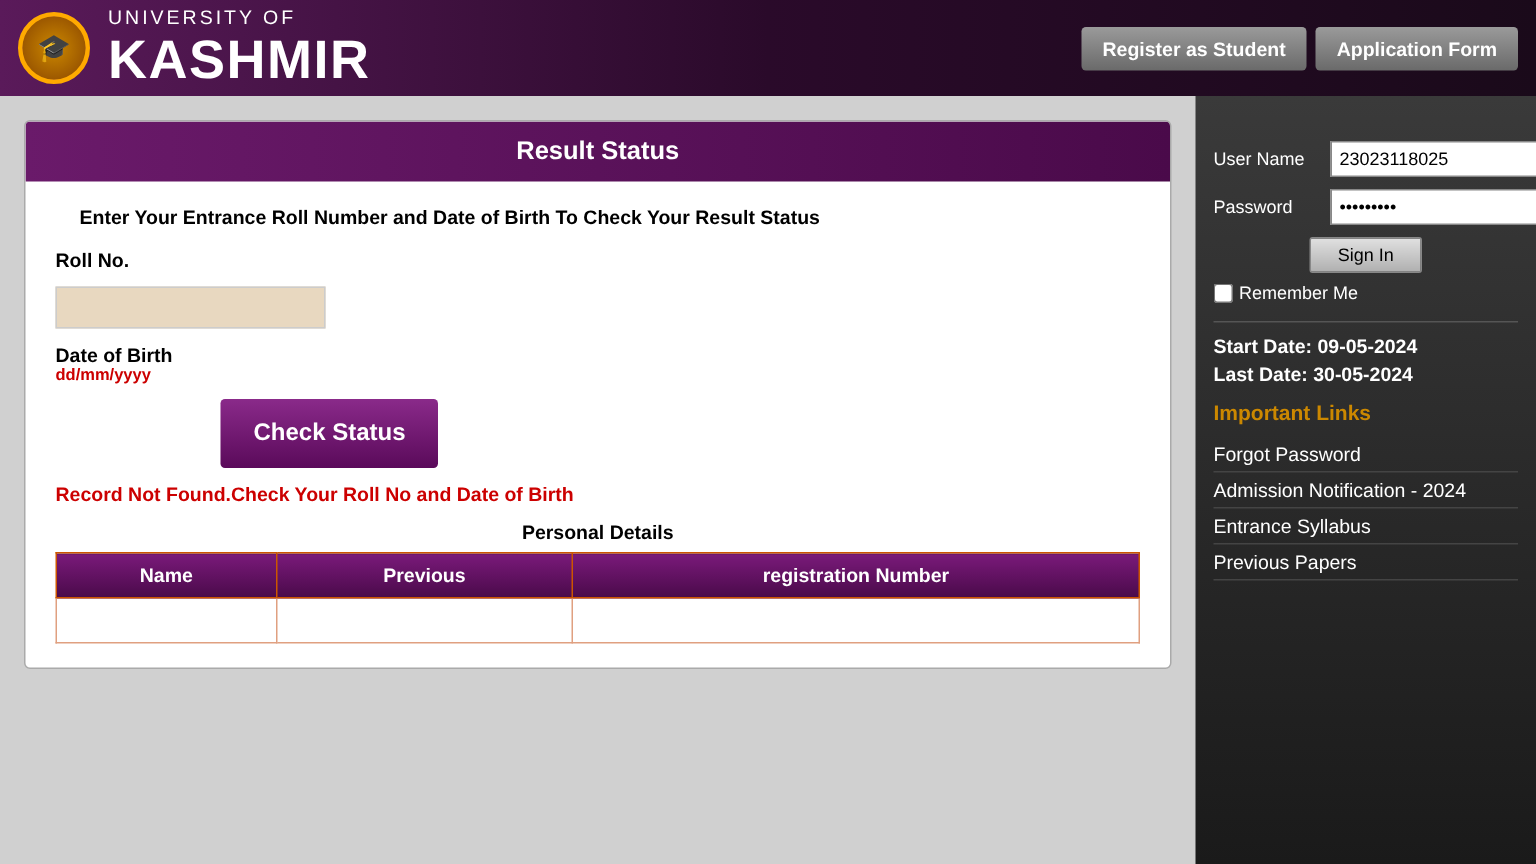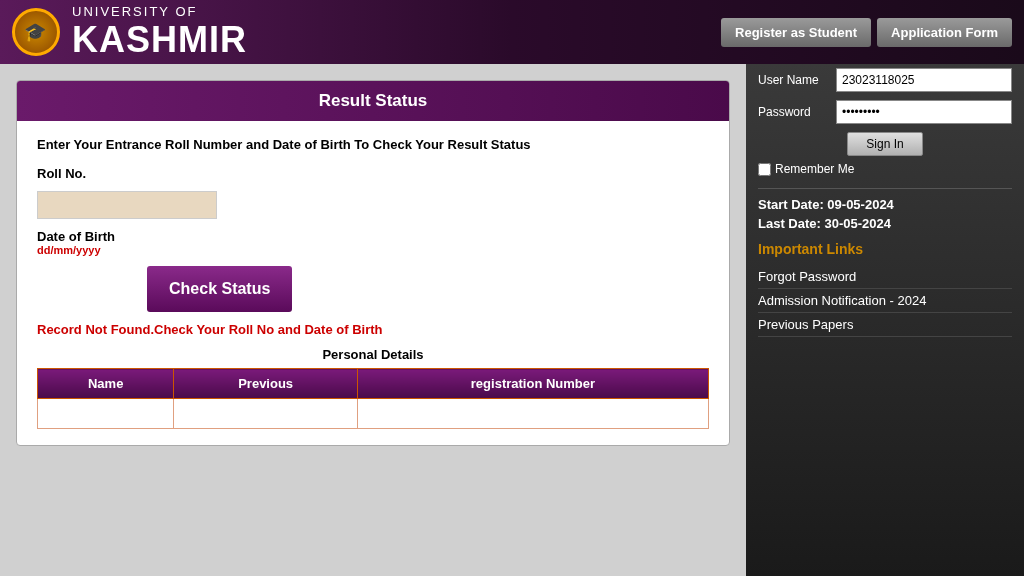--- a/index.html
+++ b/index.html
@@ -63,20 +63,21 @@
       font-weight: bold;
     }
     .result-card-body {
       padding: 16px 20px;
     }
     .instruction-text {
       font-size: 13px;
       color: #000;
       margin-bottom: 14px;
       font-weight: bold;
+      margin-left: 16px;
     }
     .form-row {
       display: flex;
       align-items: flex-start;
       margin-bottom: 10px;
       gap: 10px;
       flex-direction: column;
     }
     .form-label {
       font-size: 13px;
@@ -144,24 +145,24 @@
     }
     .details-table td {
       padding: 8px 10px;
       border: 1px solid #e0a080;
       font-size: 13px;
     }
     .empty-row td { height: 30px; }
 
     
     .right-sidebar {
-      width: 278px;
+      width: 227px;
       background: linear-gradient(to bottom, #3a3a3a, #1a1a1a);
       color: #fff;
-      padding: 4px 12px;
+      padding: 30px 12px;
     }
     .sidebar-login-row {
       display: flex;
       align-items: center;
       margin-bottom: 8px;
       gap: 6px;
     }
     .sidebar-label {
       font-size: 12px;
       color: #fff;
@@ -291,16 +292,17 @@
 
     <div class="sidebar-divider"></div>
 
     <div class="sidebar-date-text">Start Date: 09-05-2024</div>
     <div class="sidebar-date-text">Last Date: 30-05-2024</div>
 
     <div class="sidebar-section-title">Important Links</div>
 
     <a class="sidebar-link">Forgot Password</a>
     <a class="sidebar-link">Admission Notification - 2024</a>
+    <a class="sidebar-link">Entrance Syllabus</a>
     <a class="sidebar-link">Previous Papers</a>
   </div>
 
 </div>
 
 </body></html>

